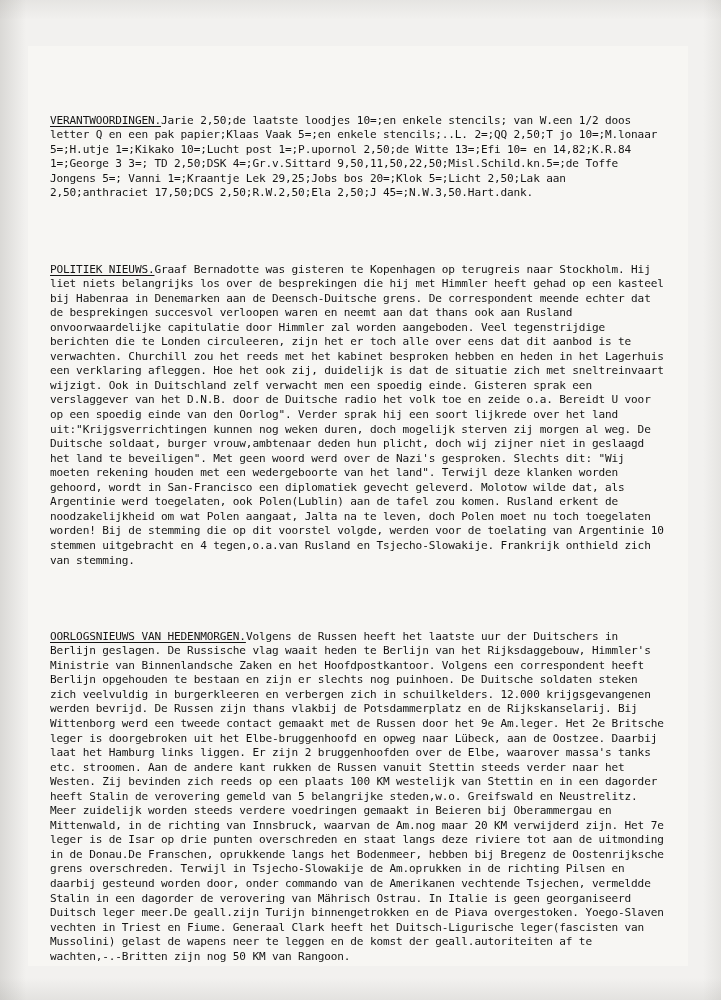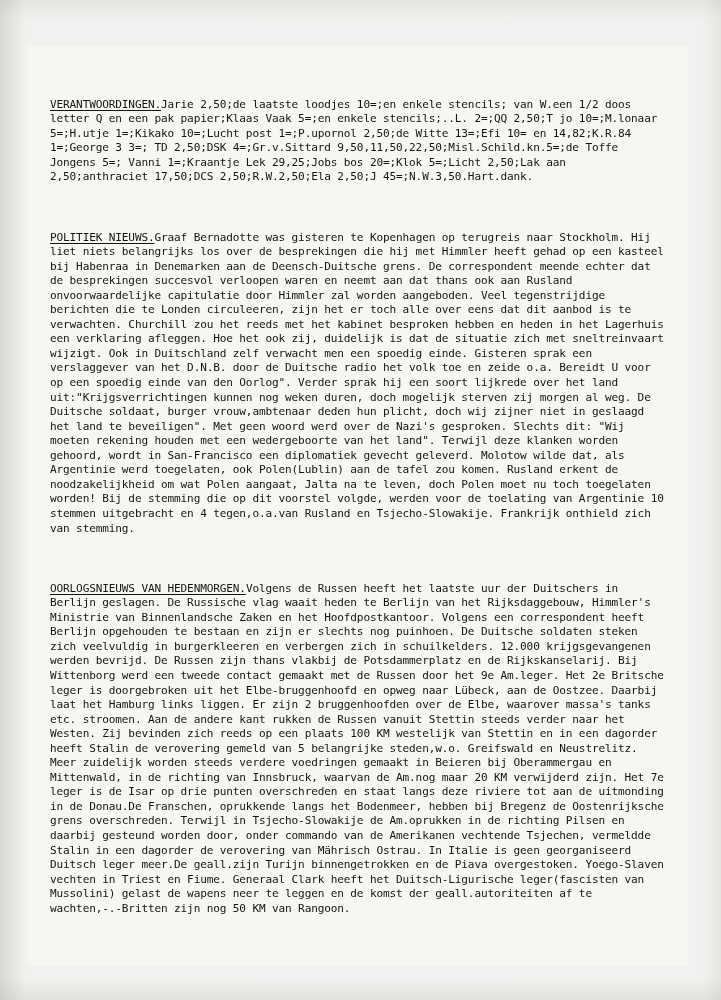--- a/index.html
+++ b/index.html
@@ -48,21 +48,21 @@
     width: 620px;
     color: #141414;
     font-family: "DejaVu Sans Mono", "Liberation Mono", monospace;
     font-size: 11.1px;
     line-height: 14.55px;
     letter-spacing: -0.15px;
     white-space: pre-wrap;
     word-break: break-word;
   }
   .para {
-    margin: 0 0 2px 0;
+    margin: 16px 0 2px 0;
   }
   .head {
     text-decoration: underline;
     text-underline-offset: 2px;
   }
   .bodytext {
     display: inline;
   }
 </style>
 </head>

